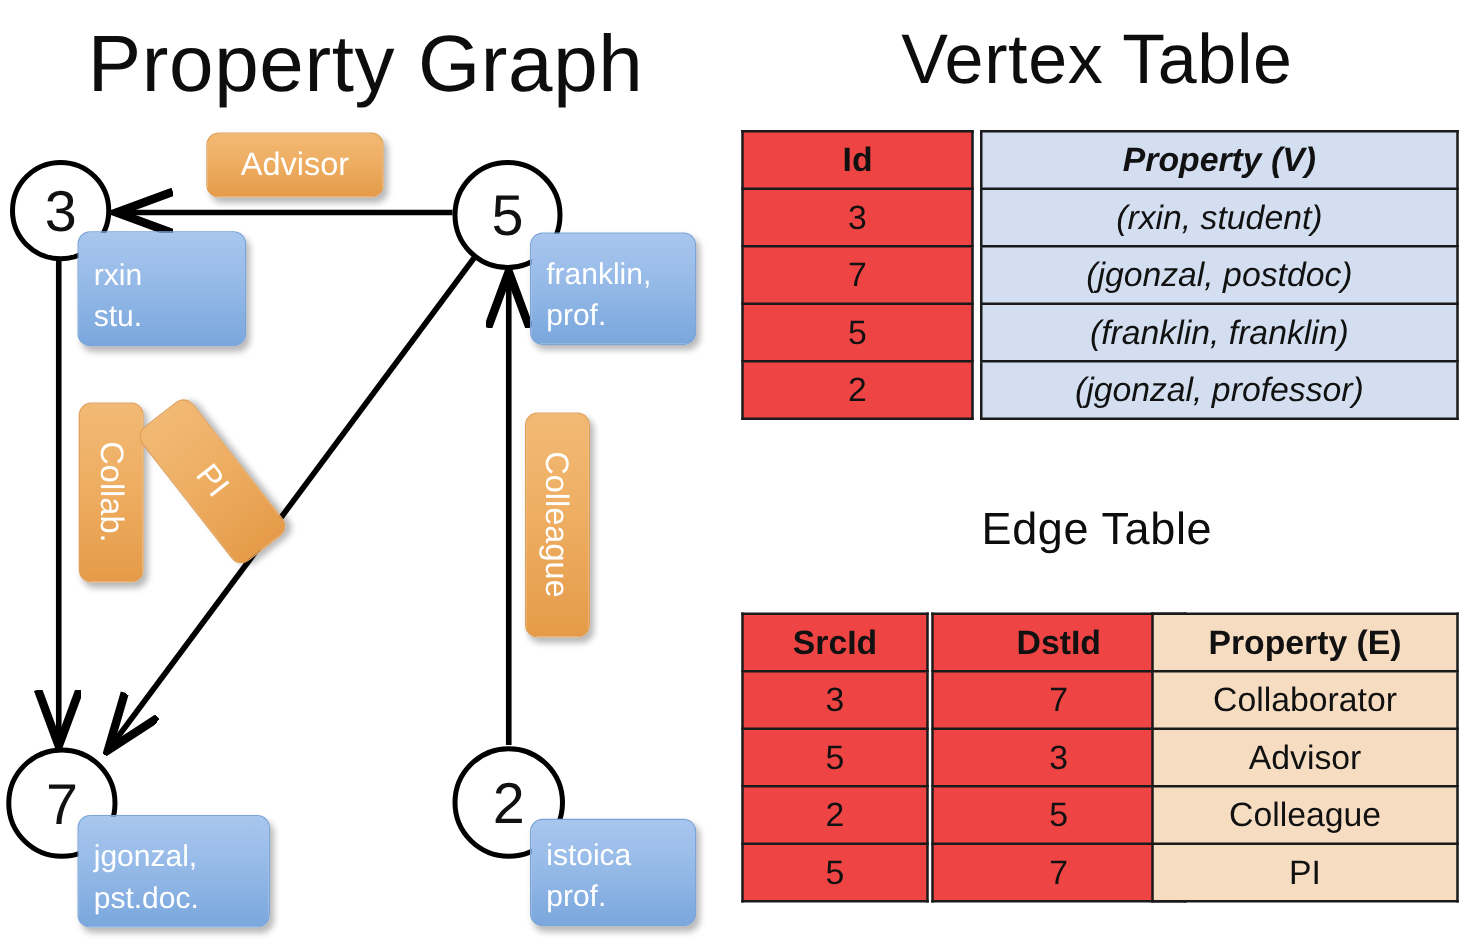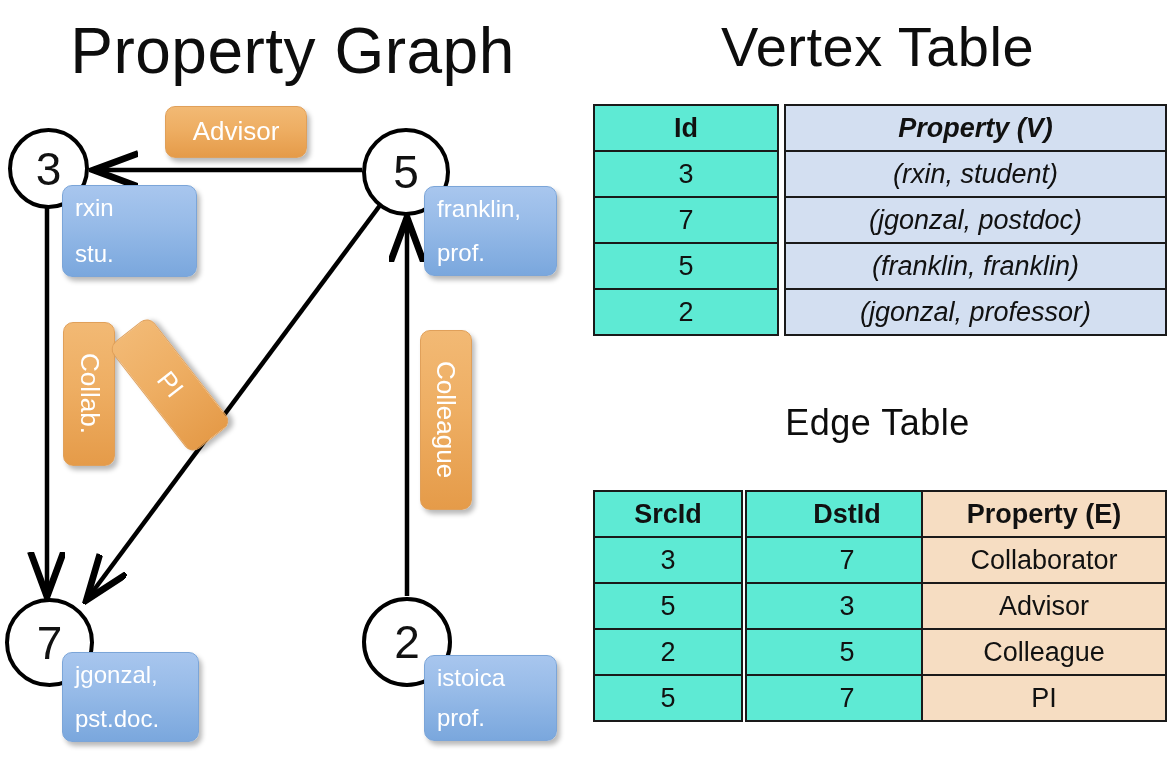--- a/index.html
+++ b/index.html
@@ -67,21 +67,21 @@
     color: #111111;
     z-index: 4;
   }
 
   .prop-box {
     position: absolute;
     border-radius: 10px;
     box-sizing: border-box;
     display: flex;
     flex-direction: column;
-    justify-content: space-between;
+    justify-content: flex-end;
     color: #ffffff;
     font-family: "Liberation Sans", sans-serif;
     font-weight: 300;
     font-size: 24px;
     line-height: 1.35;
     padding: 6px 12px;
     box-shadow: 3px 4px 5px rgba(0,0,0,0.28);
     z-index: 6;
   }
   .prop-box.blue {
@@ -118,21 +118,21 @@
     color: #111111;
   }
   .tbl td, .tbl th {
     border: 2px solid #1a1a1a;
     text-align: center;
     font-weight: 300;
     font-size: 27px;
     padding: 0;
     height: 46px;
     box-sizing: border-box;
-    background: #5eead4;
+    background: #ef4444;
   }
   .tbl th {
     font-weight: bold;
     font-size: 27px;
   }
   .blue-cell { background: #d3dff1 !important; font-style: italic; }
   .orange-cell { background: #f6ddc2 !important; }
 
   #vertex-id-table  { left: 593px; top: 104px; width: 186px; }
   #vertex-prop-table{ left: 784px; top: 104px; width: 383px; }
@@ -181,21 +181,21 @@
   <div class="prop-box blue" style="left:62px; top:185px; width:135px; height:92px;">
     <span>rxin</span>
     <span>stu.</span>
   </div>
 
   <div class="prop-box blue" style="left:424px; top:186px; width:133px; height:90px;">
     <span>franklin,</span>
     <span>prof.</span>
   </div>
 
-  <div class="prop-box blue" style="left:62px; top:652px; width:137px; height:90px;">
+  <div class="prop-box blue" style="left:62px; top:652px; width:154px; height:90px;">
     <span>jgonzal,</span>
     <span>pst.doc.</span>
   </div>
 
   <div class="prop-box blue" style="left:424px; top:655px; width:133px; height:86px;">
     <span>istoica</span>
     <span>prof.</span>
   </div>
 
   <div class="prop-box orange center" style="left:165px; top:106px; width:142px; height:52px; font-size:26px;">

